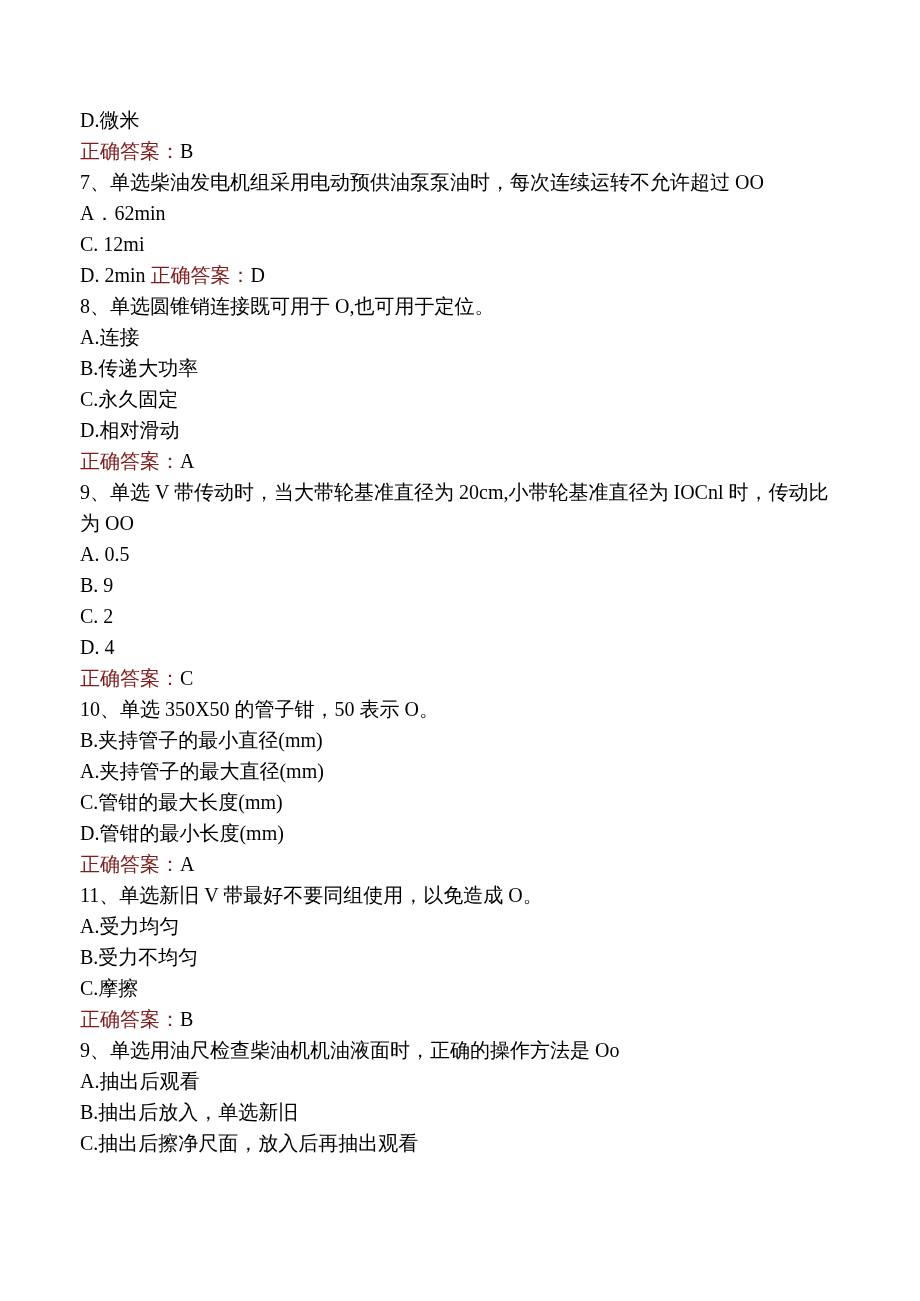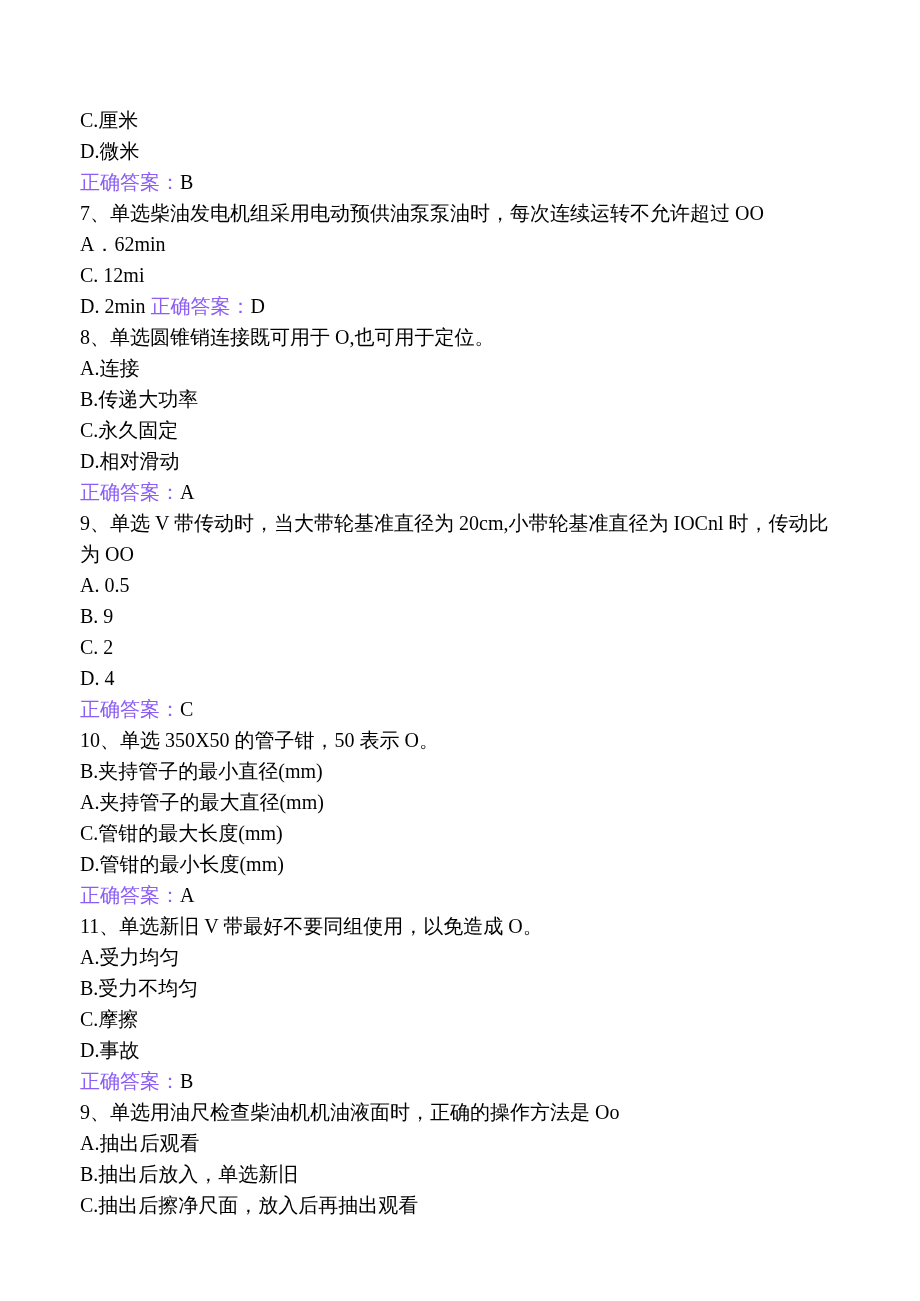--- a/index.html
+++ b/index.html
@@ -14,28 +14,27 @@
     padding: 105px 80px 60px 80px;
     font-family: "SimSun", "宋体", serif;
     font-size: 20px;
     color: #000000;
     line-height: 1.55;
   }
   .line {
     white-space: pre-wrap;
   }
   .answer-label {
-    color: #8b5cf6;
+    color: #7f1d1d;
   }
 </style>
 </head>
 <body>
 
 <div class="page" id="page-root">
-    <div class="line"><span>C.厘米</span></div>
     <div class="line"><span>D.微米</span></div>
     <div class="line"><span class="answer-label">正确答案：</span><span>B</span></div>
     <div class="line"><span>7、单选柴油发电机组采用电动预供油泵泵油时，每次连续运转不允许超过 OO</span></div>
     <div class="line"><span>A．62min</span></div>
     <div class="line"><span>C. 12mi</span></div>
     <div class="line"><span>D. 2min </span><span class="answer-label">正确答案：</span><span>D</span></div>
     <div class="line"><span>8、单选圆锥销连接既可用于 O,也可用于定位。</span></div>
     <div class="line"><span>A.连接</span></div>
     <div class="line"><span>B.传递大功率</span></div>
     <div class="line"><span>C.永久固定</span></div>
@@ -50,19 +49,18 @@
     <div class="line"><span>10、单选 350X50 的管子钳，50 表示 O。</span></div>
     <div class="line"><span>B.夹持管子的最小直径(mm)</span></div>
     <div class="line"><span>A.夹持管子的最大直径(mm)</span></div>
     <div class="line"><span>C.管钳的最大长度(mm)</span></div>
     <div class="line"><span>D.管钳的最小长度(mm)</span></div>
     <div class="line"><span class="answer-label">正确答案：</span><span>A</span></div>
     <div class="line"><span>11、单选新旧 V 带最好不要同组使用，以免造成 O。</span></div>
     <div class="line"><span>A.受力均匀</span></div>
     <div class="line"><span>B.受力不均匀</span></div>
     <div class="line"><span>C.摩擦</span></div>
-    <div class="line"><span>D.事故</span></div>
     <div class="line"><span class="answer-label">正确答案：</span><span>B</span></div>
     <div class="line"><span>9、单选用油尺检查柴油机机油液面时，正确的操作方法是 Oo</span></div>
     <div class="line"><span>A.抽出后观看</span></div>
     <div class="line"><span>B.抽出后放入，单选新旧</span></div>
     <div class="line"><span>C.抽出后擦净尺面，放入后再抽出观看</span></div>
   </div>
 
 </body></html>

